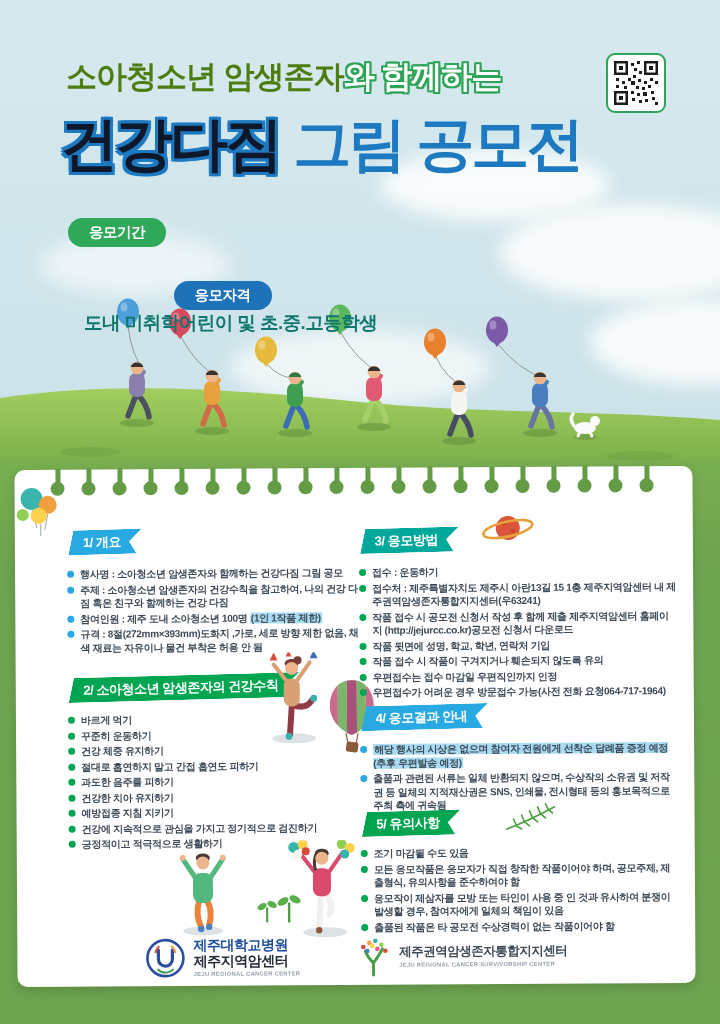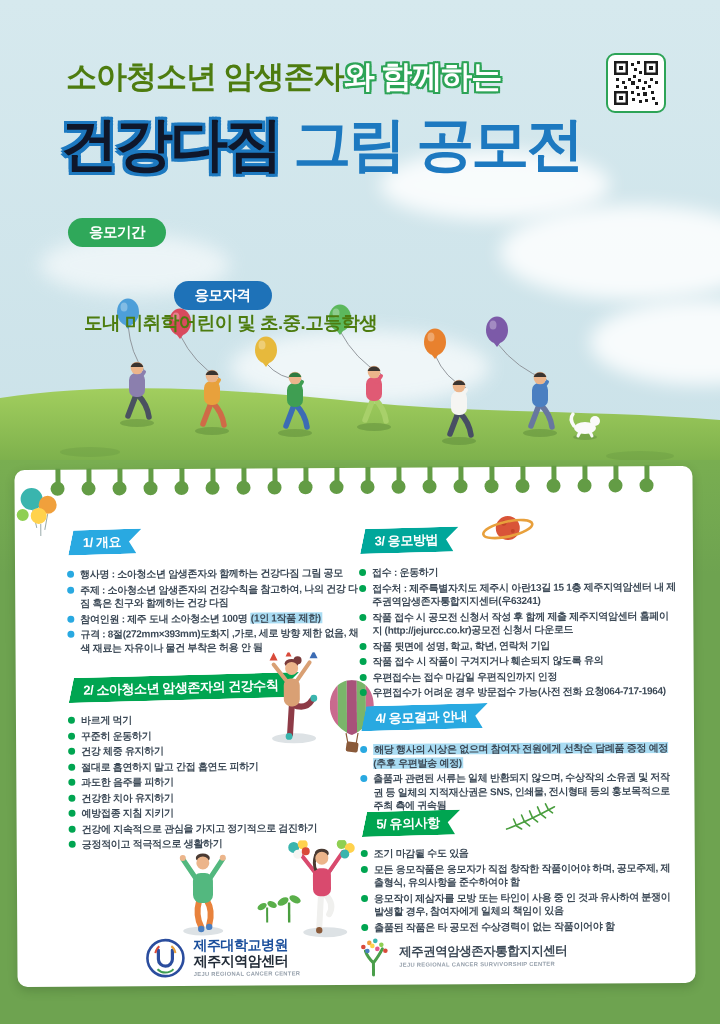--- a/index.html
+++ b/index.html
@@ -25,21 +25,21 @@
   .qr{position:absolute;left:606px;top:53px;width:56px;height:56px;background:#fff;border:2px solid #2da457;border-radius:9px;display:flex;align-items:center;justify-content:center;}
 
   
   .meta-row{position:absolute;left:68px;height:30px;display:flex;align-items:center;flex-direction:column;}
   .m1{top:218px;} .m2{top:260px;margin-top:21px;}
   .pill{display:inline-block;width:98px;height:29px;line-height:29px;border-radius:15px;color:#fff;font-size:14.5px;font-weight:800;text-align:center;letter-spacing:-.5px;}
   .pill-green{background:#2fa85a;}
   .pill-blue{background:#1e72b8;}
   .meta-val{margin-left:16px;font-size:18.5px;font-weight:800;letter-spacing:-.5px;}
   .val-dark{color:#2c3844;}
-  .val-blue{color:#4d7c0f;}
+  .val-blue{color:#0f766e;}
 
   
   .scene{position:absolute;left:0;top:0;}
   .grass-band{position:absolute;left:0;top:460px;width:720px;height:564px;background:linear-gradient(180deg,#79ae51 0%,#6ea350 20%,#6ea350 100%);}
 
   
   .paper{position:absolute;left:16px;top:468px;width:678px;height:517px;background:#fff;border-radius:10px;transform:rotate(-.35deg);box-shadow:0 4px 10px rgba(40,70,30,.25);}
   .hole{position:absolute;top:-1px;width:14px;}
   .hole i{display:block;}
   .hole .stem{width:5px;height:17px;background:#639c45;margin:0 auto;border-radius:0 0 2px 2px;}

